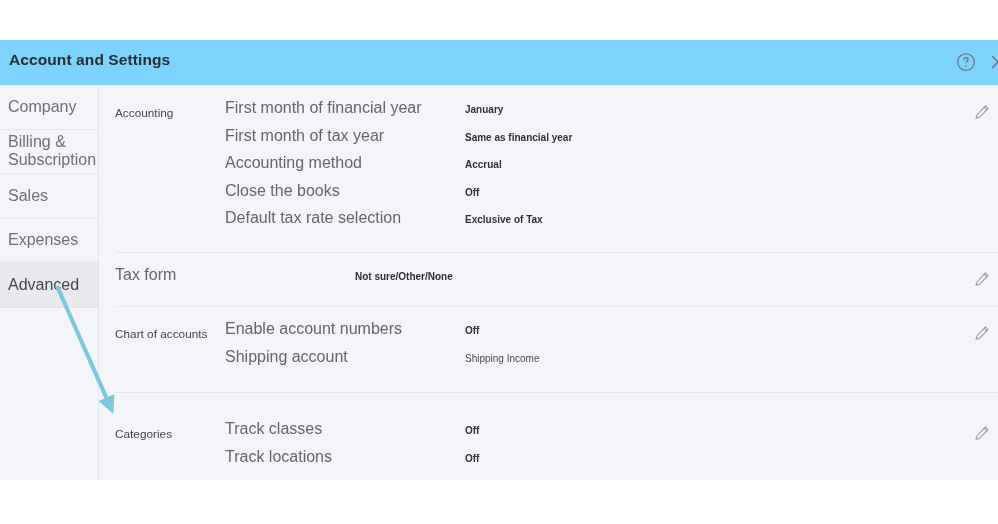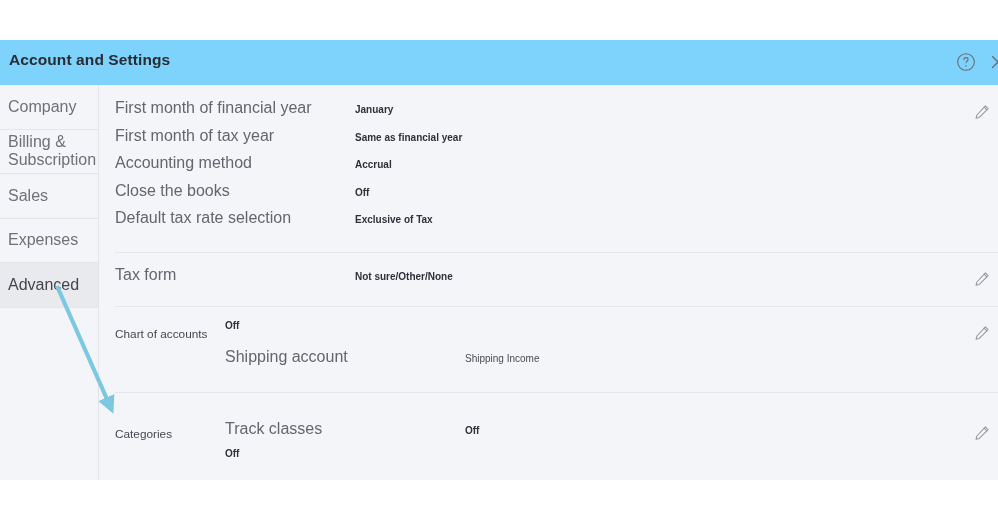--- a/index.html
+++ b/index.html
@@ -221,20 +221,21 @@
         </div>
         <div class="side-item active">
           <span>Advanced</span>
         </div>
       </div>
 
       <div class="content">
 
         <div class="section accounting">
           <div class="section-inner">
+            <div class="sec-title">Accounting</div>
             <div class="rows">
               <div class="row">
                 <div class="row-label">First month of financial year</div>
                 <div class="row-value">January</div>
               </div>
               <div class="row">
                 <div class="row-label">First month of tax year</div>
                 <div class="row-value">Same as financial year</div>
               </div>
               <div class="row">
@@ -274,20 +275,21 @@
               </svg>
             </div>
           </div>
         </div>
 
         <div class="section coa">
           <div class="section-inner">
             <div class="sec-title">Chart of accounts</div>
             <div class="rows">
               <div class="row">
+                <div class="row-label">Enable account numbers</div>
                 <div class="row-value">Off</div>
               </div>
               <div class="row">
                 <div class="row-label">Shipping account</div>
                 <div class="row-value plain">Shipping Income</div>
               </div>
             </div>
             <div class="edit-icon">
               <svg width="16" height="16" viewBox="0 0 16 16" fill="none" stroke="#97989f" stroke-width="1.05" stroke-linejoin="round" stroke-linecap="round">
                 <path d="M11.4 1.9 L14.1 4.6 L5.3 13.4 L2 14.3 L2.9 11 Z"></path>
@@ -299,20 +301,21 @@
 
         <div class="section categories">
           <div class="section-inner">
             <div class="sec-title">Categories</div>
             <div class="rows">
               <div class="row">
                 <div class="row-label">Track classes</div>
                 <div class="row-value">Off</div>
               </div>
               <div class="row">
+                <div class="row-label">Track locations</div>
                 <div class="row-value">Off</div>
               </div>
             </div>
             <div class="edit-icon">
               <svg width="16" height="16" viewBox="0 0 16 16" fill="none" stroke="#97989f" stroke-width="1.05" stroke-linejoin="round" stroke-linecap="round">
                 <path d="M11.4 1.9 L14.1 4.6 L5.3 13.4 L2 14.3 L2.9 11 Z"></path>
                 <path d="M10.1 3.2 L12.8 5.9"></path>
               </svg>
             </div>
           </div>

